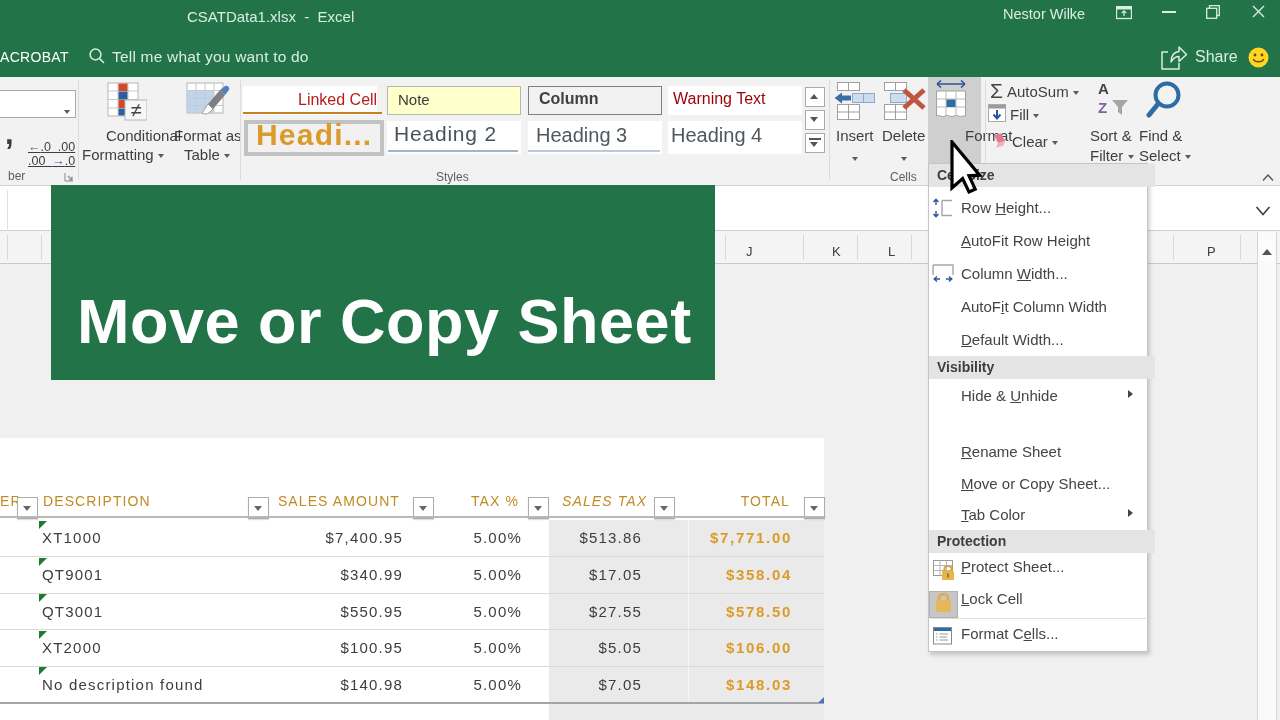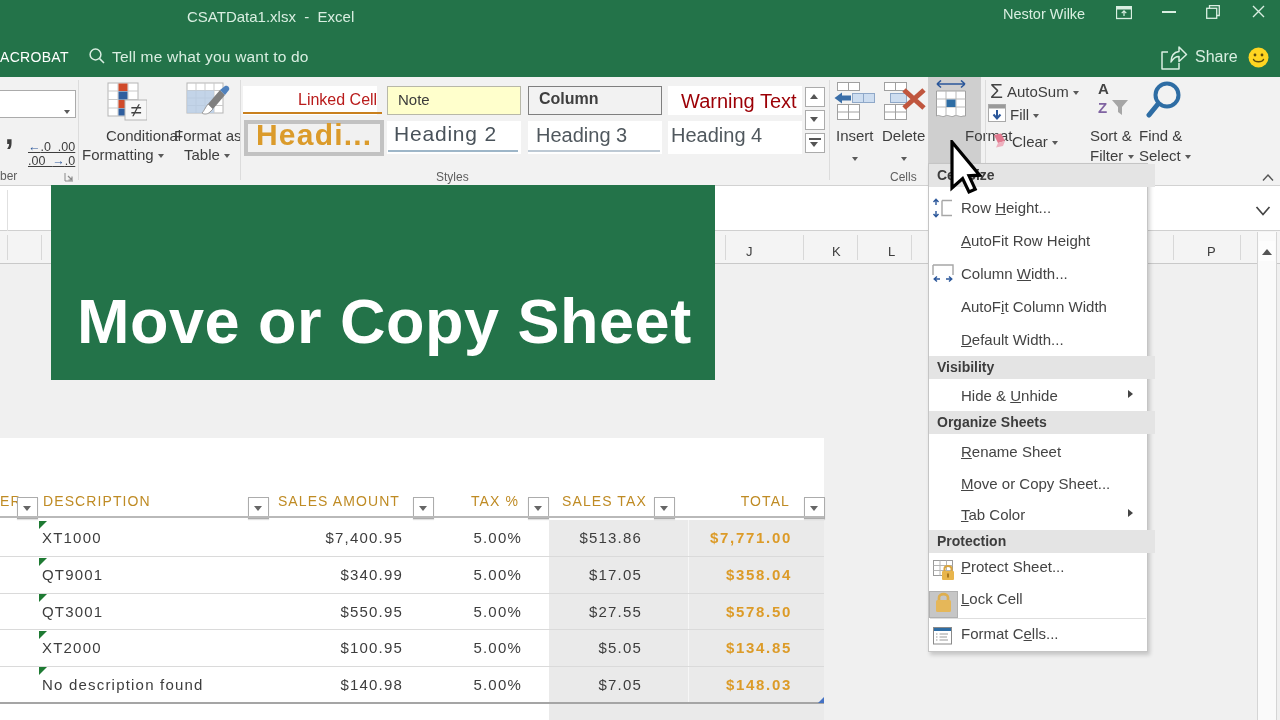--- a/index.html
+++ b/index.html
@@ -83,21 +83,21 @@
   </svg>
 
   <div class="abs" id="ribbon"></div>
 
   <div class="abs" style="left:0;top:90px;width:76px;height:28px;background:#fff;border:1px solid #ababab;border-left:none;box-sizing:border-box;"></div>
   <div class="abs" style="left:64px;top:102px;"><span class="caret"></span></div>
   <div class="abs" style="left:5px;top:116px;font-size:31px;font-weight:bold;color:#3e3e3e;">,</div>
   <div class="abs" style="left:28px;top:140px;width:118px;font-size:12.5px;color:#3e3e3e;text-decoration:underline;">
     <span style="color:#2b579a;font-weight:bold;">←</span>.0&nbsp;&nbsp;.00<br>.00&nbsp;&nbsp;<span style="color:#2b579a;font-weight:bold;">→</span>.0
   </div>
-  <div class="abs grplabel" style="left:0;top:169px;">ber</div>
+  <div class="abs grplabel" style="left:0;top:169px;padding-left:8px;">ber</div>
   <svg class="abs" style="left:64px;top:172px;" width="10" height="10" viewBox="0 0 10 10">
     <path d="M1 1 L1 9 L9 9" fill="none" stroke="#8a8a8a" stroke-width="1"></path>
     <path d="M4 4 L8 8 M8 4.5 L8 8 L4.5 8" fill="none" stroke="#8a8a8a" stroke-width="1.2"></path>
   </svg>
   <div class="vsep" style="left:78px;top:80px;"></div>
 
   <svg class="abs" style="left:107px;top:82px;" width="40" height="40" viewBox="0 0 40 40">
     <rect x="1" y="1" width="30" height="33" fill="#fff" stroke="#b5b5b5"></rect>
     <path d="M1 9 L31 9 M1 17.5 L31 17.5 M1 26 L31 26 M11 1 L11 34 M21 1 L21 34" stroke="#c9c9c9" stroke-width="1" fill="none"></path>
     <rect x="11.5" y="1.5" width="9" height="7.5" fill="#d04a2a"></rect>
@@ -123,21 +123,21 @@
   <div class="vsep" style="left:240px;top:80px;"></div>
 
   <div class="gcell" style="left:243px;top:86px;border-color:#fff;"></div>
   <div class="abs" style="left:254px;top:91px;font-size:16px;color:#b91c1c;margin-left:44px;">Linked Cell</div>
   <div class="abs" style="left:243px;top:112px;width:139px;height:2px;background:#c9801e;"></div>
   <div class="gcell" style="left:387px;top:86px;background:#ffffcc;border-color:#b8b8a8;"></div>
   <div class="gtxt" style="left:398px;top:91px;font-size:15px;color:#3b3b3b;position:absolute;">Note</div>
   <div class="gcell" style="left:528px;top:86px;background:#f2f2f2;border-color:#7f7f7f;"></div>
   <div class="abs" style="left:539px;top:90px;font-size:16px;color:#3f3f3f;font-weight:bold;">Column</div>
   <div class="gcell" style="left:668px;top:86px;border-color:#fff;"></div>
-  <div class="abs" style="left:673px;top:90px;font-size:20px;color:#9c0006;margin-left:8px;">Warning Text</div>
+  <div class="abs" style="left:673px;top:90px;font-size:16px;color:#9c0006;">Warning Text</div>
 
   <div class="abs" style="left:244px;top:120px;width:140px;height:36px;border:4px solid #c2c2c2;box-sizing:border-box;background:#f1f1f1;"></div>
   <div class="abs" style="left:256px;top:118px;font-size:30px;font-weight:bold;color:#db9b2b;letter-spacing:1.2px;">Headi...</div>
   <div class="gcell" style="left:387px;top:121px;height:33px;border-color:#fff;"></div>
   <div class="abs" style="left:394px;top:122px;font-size:21px;letter-spacing:0.8px;color:#49525a;">Heading 2</div>
   <div class="abs" style="left:388px;top:150px;width:130px;height:2px;background:#9eb6c8;"></div>
   <div class="gcell" style="left:528px;top:121px;height:33px;border-color:#fff;"></div>
   <div class="abs" style="left:536px;top:124px;font-size:20px;color:#50585e;">Heading 3</div>
   <div class="abs" style="left:528px;top:150px;width:132px;height:2px;background:#bdc9d4;"></div>
   <div class="gcell" style="left:668px;top:121px;height:33px;border-color:#fff;"></div>
@@ -243,21 +243,21 @@
   <div class="abs" style="left:1262px;top:249px;width:0;height:0;border-left:5px solid transparent;border-right:5px solid transparent;border-bottom:6px solid #555;"></div>
 
   <div class="abs" style="left:0;top:438px;width:824px;height:282px;background:#fff;"></div>
   <div class="abs" style="left:549px;top:520px;width:275px;height:200px;background:#eaeaea;"></div>
   <div class="abs" style="left:688px;top:520px;width:1px;height:183px;background:#f6f6f6;"></div>
 
   <div class="hdr" style="left:0px;top:493px;">ER</div>
   <div class="hdr" style="left:43px;top:493px;">DESCRIPTION</div>
   <div class="hdr" style="right:880px;top:493px;text-align:right;">SALES AMOUNT</div>
   <div class="hdr" style="right:761px;top:493px;">TAX %</div>
-  <div class="hdr" style="left:562px;top:493px;">SALES TAX</div>
+  <div class="hdr" style="left:562px;top:493px;font-style:italic;">SALES TAX</div>
   <div class="hdr" style="right:490px;top:493px;">TOTAL</div>
   <div class="fbtn" style="left:17px;top:497px;"></div>
   <div class="fbtn" style="left:248px;top:497px;"></div>
   <div class="fbtn" style="left:413px;top:497px;"></div>
   <div class="fbtn" style="left:528px;top:497px;"></div>
   <div class="fbtn" style="left:654px;top:497px;"></div>
   <div class="fbtn" style="left:804px;top:497px;"></div>
   <div class="abs" style="left:0;top:516px;width:824px;height:2px;background:#b9b9b9;"></div>
 
   <div class="rowsep" style="top:556px;"></div>
@@ -288,21 +288,21 @@
   <div class="cellnum" style="left:42px;top:603px;">QT3001</div>
   <div class="cellnum" style="right:877px;top:603px;">$550.95</div>
   <div class="cellnum" style="right:758px;top:603px;">5.00%</div>
   <div class="cellnum" style="right:638px;top:603px;">$27.55</div>
   <div class="celltot" style="right:488px;top:603px;">$578.50</div>
 
   <div class="cellnum" style="left:42px;top:639px;">XT2000</div>
   <div class="cellnum" style="right:877px;top:639px;">$100.95</div>
   <div class="cellnum" style="right:758px;top:639px;">5.00%</div>
   <div class="cellnum" style="right:638px;top:639px;">$5.05</div>
-  <div class="celltot" style="right:488px;top:639px;">$134.85</div>
+  <div class="celltot" style="right:488px;top:639px;">$106.00</div>
 
   <div class="cellnum" style="left:42px;top:676px;">No description found</div>
   <div class="cellnum" style="right:877px;top:676px;">$140.98</div>
   <div class="cellnum" style="right:758px;top:676px;">5.00%</div>
   <div class="cellnum" style="right:638px;top:676px;">$7.05</div>
   <div class="celltot" style="right:488px;top:676px;">$148.03</div>
 
   <div class="abs" id="gbox"></div>
   <div class="gline" style="top:289px;">Move or Copy Sheet</div>
 
@@ -317,21 +317,20 @@
   <div class="mitem" style="left:961px;top:265px;">Column <span class="u">W</span>idth...</div>
   <svg class="abs" style="left:931px;top:263px;" width="24" height="22" viewBox="0 0 24 22">
     <path d="M2 2 L22 2 L22 12 M2 2 L2 12" stroke="#a6a6a6" stroke-width="1.4" fill="none"></path>
     <path d="M3 16 L9 16 M6 13.5 L3.2 16 L6 18.5 M15 16 L21 16 M18 13.5 L20.8 16 L18 18.5" stroke="#2b579a" stroke-width="1.4" fill="none"></path>
   </svg>
   <div class="mitem" style="left:961px;top:298px;">AutoF<span class="u">i</span>t Column Width</div>
   <div class="mitem" style="left:961px;top:331px;"><span class="u">D</span>efault Width...</div>
   <div class="mhead" style="left:929px;top:356px;width:218px;">Visibility</div>
   <div class="mitem" style="left:961px;top:387px;">Hide &amp; <span class="u">U</span>nhide</div>
   <div class="msub" style="left:1128px;top:390px;"></div>
-  <div class="mhead" style="left:929px;top:411px;width:218px;">Organize Sheets</div>
   <div class="mitem" style="left:961px;top:443px;"><span class="u">R</span>ename Sheet</div>
   <div class="mitem" style="left:961px;top:475px;"><span class="u">M</span>ove or Copy Sheet...</div>
   <div class="mitem" style="left:961px;top:506px;"><span class="u">T</span>ab Color</div>
   <div class="msub" style="left:1128px;top:509px;"></div>
   <div class="mhead" style="left:929px;top:530px;width:218px;">Protection</div>
   <div class="mitem" style="left:961px;top:558px;"><span class="u">P</span>rotect Sheet...</div>
   <svg class="abs" style="left:933px;top:560px;" width="26" height="24" viewBox="0 0 26 24">
     <rect x="0.5" y="0.5" width="19" height="15" fill="#fff" stroke="#9a9a9a"></rect>
     <path d="M0.5 5.5 L19.5 5.5 M0.5 10.5 L19.5 10.5 M7 0.5 L7 15.5 M13.5 0.5 L13.5 15.5" stroke="#b5b5b5" fill="none"></path>
     <rect x="9" y="11" width="12" height="9" rx="1" fill="#e8b54c"></rect>

